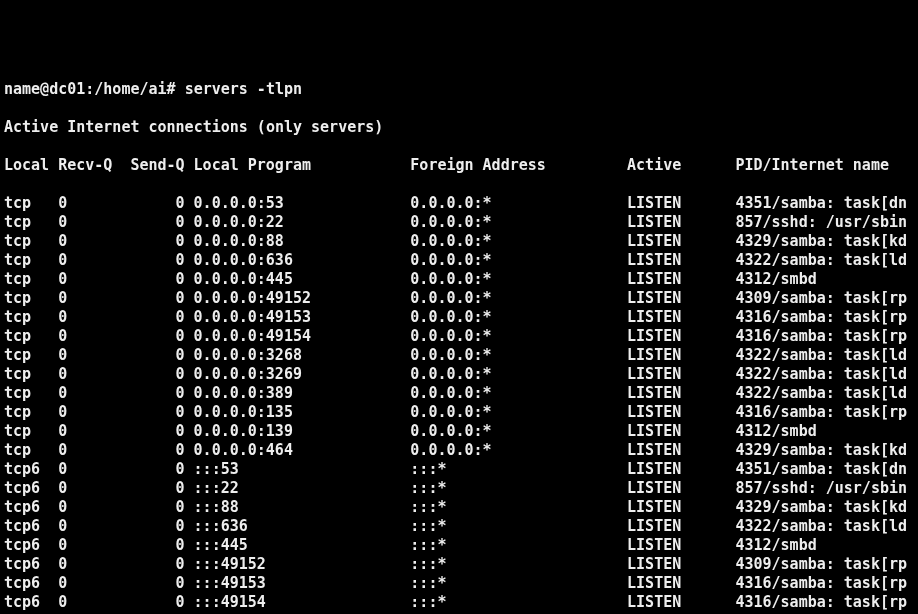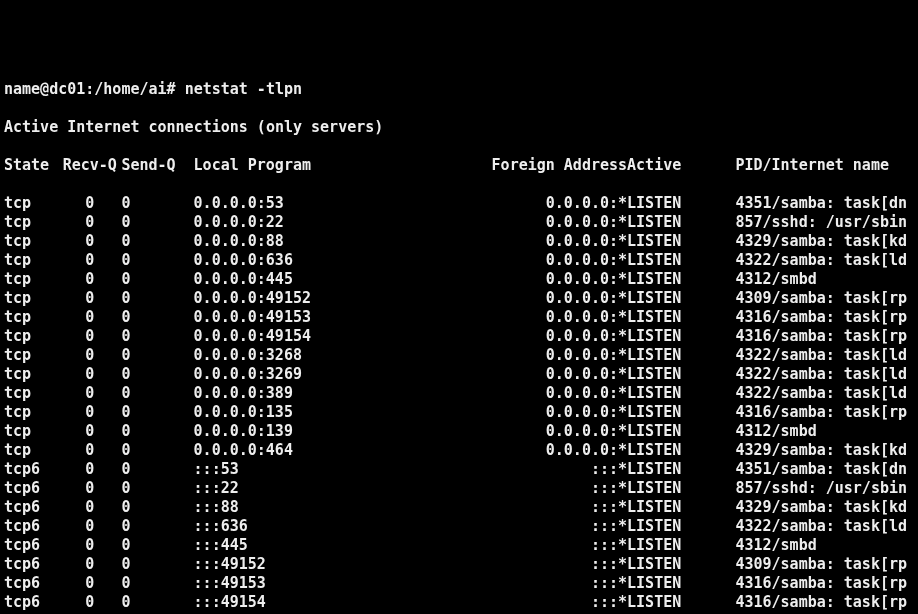--- a/index.html
+++ b/index.html
@@ -14,33 +14,33 @@
   body {
     font-family: "DejaVu Sans Mono", "Menlo", "Consolas", monospace;
     font-size: 15px;
     line-height: 19px;
     padding: 4px 4px;
     white-space: pre;
   }
   .bold { font-weight: bold; }
   .row { display: block; }
   .col-proto { display: inline-block; width: 6ch; }
-  .col-recvq { display: inline-block; width: 7ch; text-align: center; }
-  .col-sendq { display: inline-block; width: 7ch; text-align: left; }
+  .col-recvq { display: inline-block; width: 7ch; text-align: left; }
+  .col-sendq { display: inline-block; width: 7ch; text-align: right; }
   .sp1 { display: inline-block; width: 1ch; }
   .col-local { display: inline-block; width: 24ch; }
-  .col-foreign { display: inline-block; width: 24ch; text-align: right; }
+  .col-foreign { display: inline-block; width: 24ch; }
   .col-state { display: inline-block; width: 12ch; }
   .col-pid { display: inline-block; }
 </style>
 </head>
 <body>
 
 
 
-<div class="row bold"><span>name@dc01:/home/ai#</span> <span>netstat -tlpn</span></div>
+<div class="row bold"><span>name@dc01:/home/ai#</span> <span>servers -tlpn</span></div>
 <div class="row bold">Active Internet connections (only servers)</div>
-<div class="row bold"><span class="col-proto">State</span><span class="col-recvq">Recv-Q</span><span class="col-sendq">Send-Q</span><span class="sp1"> </span><span class="col-local">Local Program</span><span class="col-foreign">Foreign Address</span><span class="col-state">Active</span><span class="col-pid">PID/Internet name</span></div>
+<div class="row bold"><span class="col-proto">Local</span><span class="col-recvq">Recv-Q</span><span class="col-sendq">Send-Q</span><span class="sp1"> </span><span class="col-local">Local Program</span><span class="col-foreign">Foreign Address</span><span class="col-state">Active</span><span class="col-pid">PID/Internet name</span></div>
 <div id="rows-container"><div class="row bold"><span class="col-proto">tcp</span><span class="col-recvq">0</span><span class="col-sendq">0</span><span class="sp1"> </span><span class="col-local">0.0.0.0:53</span><span class="col-foreign">0.0.0.0:*</span><span class="col-state">LISTEN</span><span class="col-pid">4351/samba: task[dn</span></div><div class="row bold"><span class="col-proto">tcp</span><span class="col-recvq">0</span><span class="col-sendq">0</span><span class="sp1"> </span><span class="col-local">0.0.0.0:22</span><span class="col-foreign">0.0.0.0:*</span><span class="col-state">LISTEN</span><span class="col-pid">857/sshd: /usr/sbin</span></div><div class="row bold"><span class="col-proto">tcp</span><span class="col-recvq">0</span><span class="col-sendq">0</span><span class="sp1"> </span><span class="col-local">0.0.0.0:88</span><span class="col-foreign">0.0.0.0:*</span><span class="col-state">LISTEN</span><span class="col-pid">4329/samba: task[kd</span></div><div class="row bold"><span class="col-proto">tcp</span><span class="col-recvq">0</span><span class="col-sendq">0</span><span class="sp1"> </span><span class="col-local">0.0.0.0:636</span><span class="col-foreign">0.0.0.0:*</span><span class="col-state">LISTEN</span><span class="col-pid">4322/samba: task[ld</span></div><div class="row bold"><span class="col-proto">tcp</span><span class="col-recvq">0</span><span class="col-sendq">0</span><span class="sp1"> </span><span class="col-local">0.0.0.0:445</span><span class="col-foreign">0.0.0.0:*</span><span class="col-state">LISTEN</span><span class="col-pid">4312/smbd</span></div><div class="row bold"><span class="col-proto">tcp</span><span class="col-recvq">0</span><span class="col-sendq">0</span><span class="sp1"> </span><span class="col-local">0.0.0.0:49152</span><span class="col-foreign">0.0.0.0:*</span><span class="col-state">LISTEN</span><span class="col-pid">4309/samba: task[rp</span></div><div class="row bold"><span class="col-proto">tcp</span><span class="col-recvq">0</span><span class="col-sendq">0</span><span class="sp1"> </span><span class="col-local">0.0.0.0:49153</span><span class="col-foreign">0.0.0.0:*</span><span class="col-state">LISTEN</span><span class="col-pid">4316/samba: task[rp</span></div><div class="row bold"><span class="col-proto">tcp</span><span class="col-recvq">0</span><span class="col-sendq">0</span><span class="sp1"> </span><span class="col-local">0.0.0.0:49154</span><span class="col-foreign">0.0.0.0:*</span><span class="col-state">LISTEN</span><span class="col-pid">4316/samba: task[rp</span></div><div class="row bold"><span class="col-proto">tcp</span><span class="col-recvq">0</span><span class="col-sendq">0</span><span class="sp1"> </span><span class="col-local">0.0.0.0:3268</span><span class="col-foreign">0.0.0.0:*</span><span class="col-state">LISTEN</span><span class="col-pid">4322/samba: task[ld</span></div><div class="row bold"><span class="col-proto">tcp</span><span class="col-recvq">0</span><span class="col-sendq">0</span><span class="sp1"> </span><span class="col-local">0.0.0.0:3269</span><span class="col-foreign">0.0.0.0:*</span><span class="col-state">LISTEN</span><span class="col-pid">4322/samba: task[ld</span></div><div class="row bold"><span class="col-proto">tcp</span><span class="col-recvq">0</span><span class="col-sendq">0</span><span class="sp1"> </span><span class="col-local">0.0.0.0:389</span><span class="col-foreign">0.0.0.0:*</span><span class="col-state">LISTEN</span><span class="col-pid">4322/samba: task[ld</span></div><div class="row bold"><span class="col-proto">tcp</span><span class="col-recvq">0</span><span class="col-sendq">0</span><span class="sp1"> </span><span class="col-local">0.0.0.0:135</span><span class="col-foreign">0.0.0.0:*</span><span class="col-state">LISTEN</span><span class="col-pid">4316/samba: task[rp</span></div><div class="row bold"><span class="col-proto">tcp</span><span class="col-recvq">0</span><span class="col-sendq">0</span><span class="sp1"> </span><span class="col-local">0.0.0.0:139</span><span class="col-foreign">0.0.0.0:*</span><span class="col-state">LISTEN</span><span class="col-pid">4312/smbd</span></div><div class="row bold"><span class="col-proto">tcp</span><span class="col-recvq">0</span><span class="col-sendq">0</span><span class="sp1"> </span><span class="col-local">0.0.0.0:464</span><span class="col-foreign">0.0.0.0:*</span><span class="col-state">LISTEN</span><span class="col-pid">4329/samba: task[kd</span></div><div class="row bold"><span class="col-proto">tcp6</span><span class="col-recvq">0</span><span class="col-sendq">0</span><span class="sp1"> </span><span class="col-local">:::53</span><span class="col-foreign">:::*</span><span class="col-state">LISTEN</span><span class="col-pid">4351/samba: task[dn</span></div><div class="row bold"><span class="col-proto">tcp6</span><span class="col-recvq">0</span><span class="col-sendq">0</span><span class="sp1"> </span><span class="col-local">:::22</span><span class="col-foreign">:::*</span><span class="col-state">LISTEN</span><span class="col-pid">857/sshd: /usr/sbin</span></div><div class="row bold"><span class="col-proto">tcp6</span><span class="col-recvq">0</span><span class="col-sendq">0</span><span class="sp1"> </span><span class="col-local">:::88</span><span class="col-foreign">:::*</span><span class="col-state">LISTEN</span><span class="col-pid">4329/samba: task[kd</span></div><div class="row bold"><span class="col-proto">tcp6</span><span class="col-recvq">0</span><span class="col-sendq">0</span><span class="sp1"> </span><span class="col-local">:::636</span><span class="col-foreign">:::*</span><span class="col-state">LISTEN</span><span class="col-pid">4322/samba: task[ld</span></div><div class="row bold"><span class="col-proto">tcp6</span><span class="col-recvq">0</span><span class="col-sendq">0</span><span class="sp1"> </span><span class="col-local">:::445</span><span class="col-foreign">:::*</span><span class="col-state">LISTEN</span><span class="col-pid">4312/smbd</span></div><div class="row bold"><span class="col-proto">tcp6</span><span class="col-recvq">0</span><span class="col-sendq">0</span><span class="sp1"> </span><span class="col-local">:::49152</span><span class="col-foreign">:::*</span><span class="col-state">LISTEN</span><span class="col-pid">4309/samba: task[rp</span></div><div class="row bold"><span class="col-proto">tcp6</span><span class="col-recvq">0</span><span class="col-sendq">0</span><span class="sp1"> </span><span class="col-local">:::49153</span><span class="col-foreign">:::*</span><span class="col-state">LISTEN</span><span class="col-pid">4316/samba: task[rp</span></div><div class="row bold"><span class="col-proto">tcp6</span><span class="col-recvq">0</span><span class="col-sendq">0</span><span class="sp1"> </span><span class="col-local">:::49154</span><span class="col-foreign">:::*</span><span class="col-state">LISTEN</span><span class="col-pid">4316/samba: task[rp</span></div><div class="row bold"><span class="col-proto">tcp6</span><span class="col-recvq">0</span><span class="col-sendq">0</span><span class="sp1"> </span><span class="col-local">:::3268</span><span class="col-foreign">:::*</span><span class="col-state">LISTEN</span><span class="col-pid">4322/samba: task[ld</span></div></div>
 
 
 
 
 
 </body></html>

